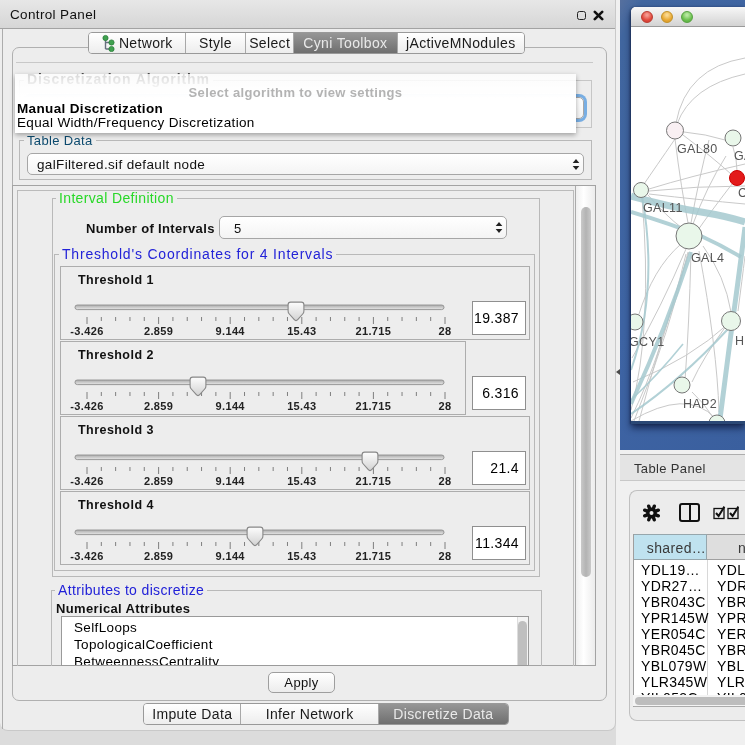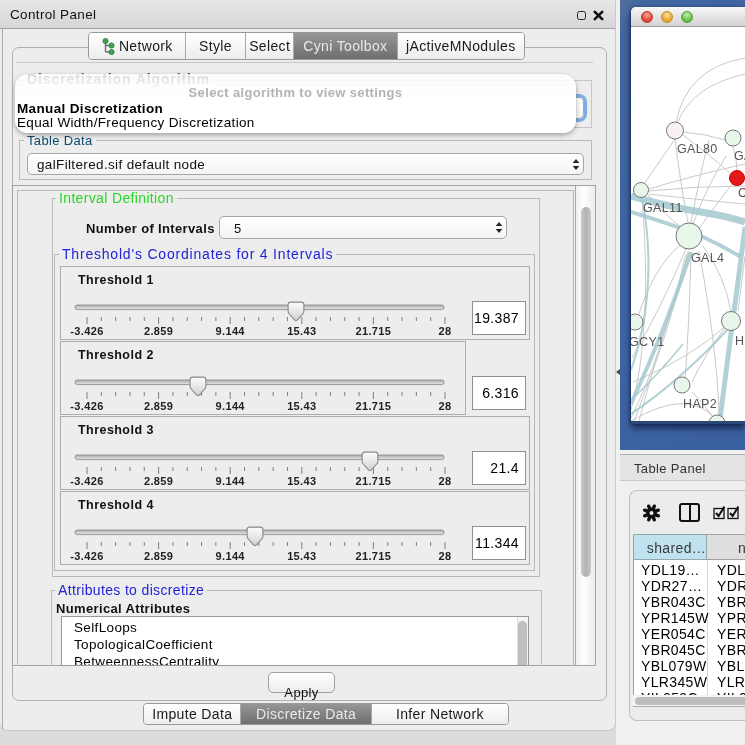--- a/index.html
+++ b/index.html
@@ -158,21 +158,21 @@
 <div class="a" style="left:0;top:0;width:615px;height:29px;background:linear-gradient(#E7E7E7,#D6D6D6);border-bottom:1px solid #A3A3A3;"></div>
 <div class="a" style="left:10px;top:7px;font-size:13.5px;color:#111;">Control Panel</div>
 <div class="a" style="left:577px;top:11px;width:9px;height:9px;border:1.6px solid #222;border-radius:2.5px;"></div>
 <svg class="a" style="left:593px;top:10px;" width="11" height="11" viewBox="0 0 11 11">
  <g stroke="#111" stroke-width="2.6" stroke-linecap="round">
       <line x1="1.8" y1="1.8" x2="9.2" y2="9.2"></line>
       <line x1="9.2" y1="1.8" x2="1.8" y2="9.2"></line>
     </g>
 </svg>
 
-<div class="a" style="left:88px;top:32px;width:437px;height:28px;display:flex;border:1px solid #999;border-radius:4px;overflow:hidden;z-index:3;">
+<div class="a" style="left:88px;top:32px;width:437px;height:22px;display:flex;border:1px solid #999;border-radius:4px;overflow:hidden;z-index:3;">
   <div class="seg first" style="width:96px;"><svg width="14" height="18" viewBox="0 0 14 18" style="margin-right:4px;">
         <g stroke="#66707E" stroke-width="1.4" fill="none">
           <path d="M4.5,4 V15 M4.5,8.5 H10 M4.5,15 H10"></path>
         </g>
         <g fill="#3FA14F" stroke="#2C7F3C" stroke-width="0.8">
           <circle cx="4.5" cy="4" r="2.6"></circle>
           <circle cx="10.5" cy="8.5" r="2.6"></circle>
           <circle cx="10.5" cy="15" r="2.6"></circle>
         </g>
       </svg>Network</div>
@@ -396,25 +396,25 @@
 <div class="glabel" style="left:55px;top:583px;color:#2222D8;font-size:14px;line-height:14px;">Attributes to discretize</div>
 <div class="a" style="left:56px;top:601px;font-size:13px;font-weight:bold;color:#111;">Numerical Attributes</div>
 <div class="a" style="left:61px;top:616px;width:468px;height:50px;background:#fff;border:1px solid #9A9A9A;overflow:hidden;">
  <div class="a" style="left:12px;top:3px;font-size:13.5px;color:#000;">SelfLoops</div>
  <div class="a" style="left:12px;top:20px;font-size:13.5px;color:#000;">TopologicalCoefficient</div>
  <div class="a" style="left:12px;top:37px;font-size:13.5px;color:#000;">BetweennessCentrality</div>
  <div class="a" style="left:455px;top:0;width:11px;height:50px;background:#F4F4F4;border-left:1px solid #DDD;"></div>
  <div class="a" style="left:456px;top:4px;width:9px;height:46px;background:#BFBFBF;border-radius:5px 5px 0 0;"></div>
 </div>
 
-<div class="a" style="left:268px;top:672px;width:67px;height:21px;background:linear-gradient(#FFF,#ECECEC);border:1px solid #9E9E9E;border-radius:5px;text-align:center;font-size:13px;color:#111;padding-top:12px;">Apply</div>
+<div class="a" style="left:268px;top:672px;width:67px;height:21px;background:linear-gradient(#FFF,#ECECEC);border:1px solid #9E9E9E;border-radius:5px;text-align:center;font-size:13px;color:#111;padding-top:2px;">Apply</div>
 
 <div class="a" style="left:143px;top:703px;width:366px;height:22px;display:flex;border:1px solid #999;border-radius:4px;overflow:hidden;">
   <div class="seg first" style="width:97px;">Impute Data</div>
+  <div class="seg" style="width:138px;">Infer Network</div>
   <div class="seg sel" style="width:131px;">Discretize Data</div>
-  <div class="seg" style="width:138px;">Infer Network</div>
-</div>
-
-<div class="a" style="left:15px;top:74px;width:561px;height:59px;border-radius:13px;box-shadow:0 2px 5px rgba(0,0,0,0.33);background:linear-gradient(rgba(255,255,255,0.78) 0px,rgba(255,255,255,0.94) 14px,#FFF 24px);">
+</div>
+
+<div class="a" style="left:15px;top:74px;width:561px;height:59px;border-radius:0;box-shadow:0 2px 5px rgba(0,0,0,0.33);background:linear-gradient(rgba(255,255,255,0.78) 0px,rgba(255,255,255,0.94) 14px,#FFF 24px);">
   <div class="a" style="left:0;top:11px;width:561px;text-align:center;font-size:13px;font-weight:bold;color:#B3B3B3;">Select algorithm to view settings</div>
   <div class="a" style="left:2px;top:27px;font-size:13.5px;font-weight:bold;color:#000;">Manual Discretization</div>
   <div class="a" style="left:2px;top:41px;font-size:13.5px;color:#000;">Equal Width/Frequency Discretization</div>
 </div>
 
 </body></html>

